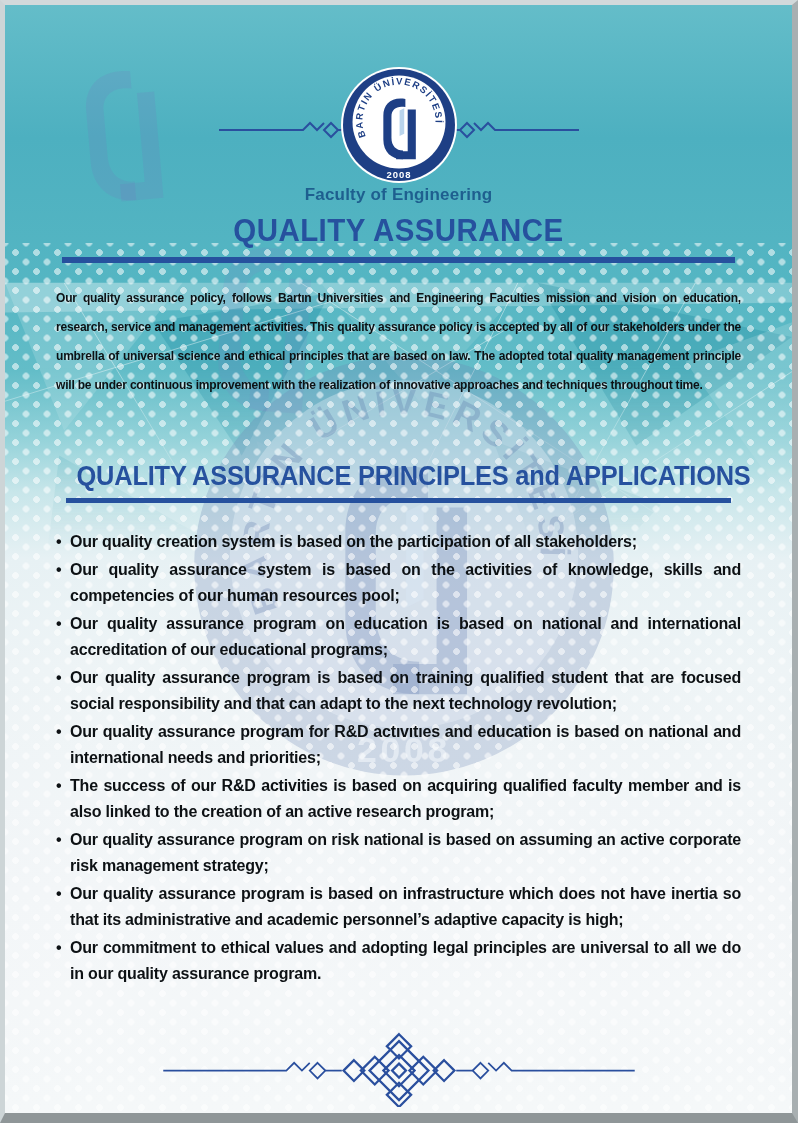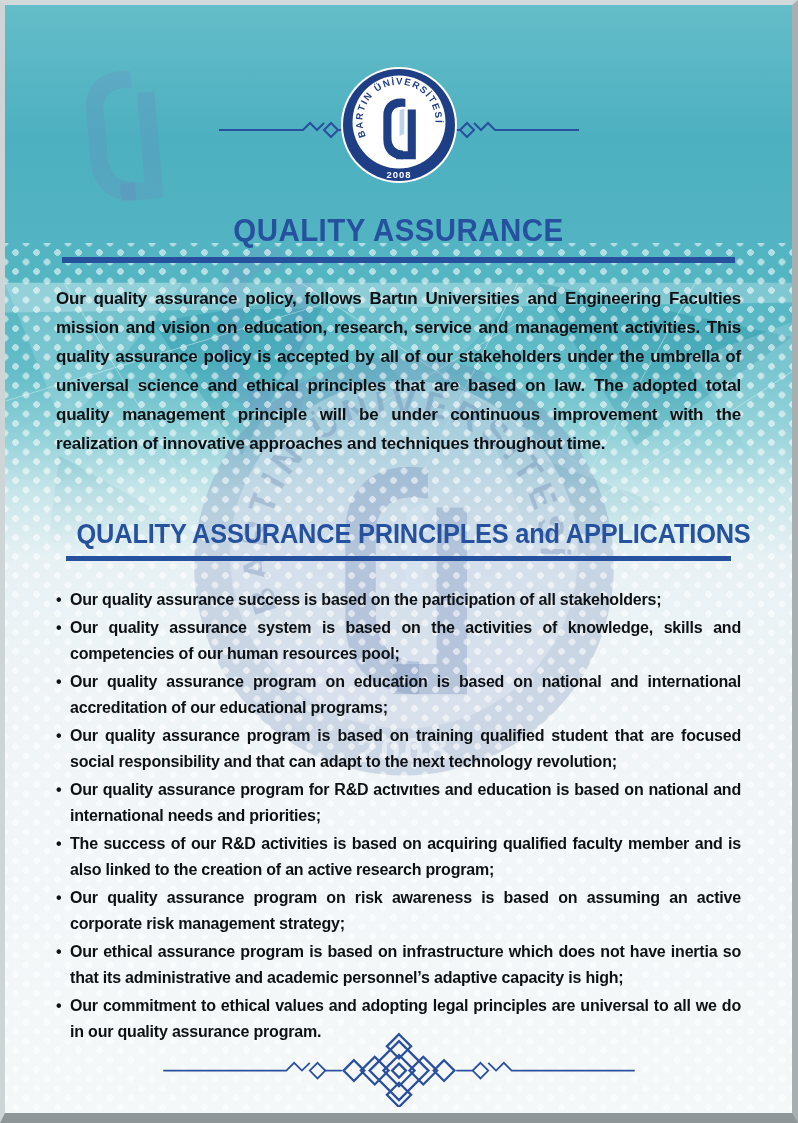--- a/index.html
+++ b/index.html
@@ -41,21 +41,21 @@
     position:absolute;left:0;right:0;bottom:2px;text-align:center;
     font-size:17px;font-weight:700;color:#1e5f8f;letter-spacing:.2px;
   }
   .h1{
     margin:6px 0 0;text-align:center;color:#26519e;
     font-size:31px;font-weight:700;letter-spacing:.5px;
     transform:scaleX(.95);
   }
   .title-bar{height:6px;background:#26519e;margin:8px 6px 0;}
   .intro{
-    margin:21px 0 0;color:#0d1114;font-size:17px;font-weight:700;
+    margin:21px 0 0;color:#0d1114;font-size:12px;font-weight:700;
     line-height:29px;text-align:justify;letter-spacing:-.2px;
   }
   .h2{
     margin:61px 0 0;text-align:center;color:#26519e;
     font-size:27px;font-weight:700;letter-spacing:-.2px;
     transform:scaleX(.94);white-space:nowrap;
   }
   .section-bar{height:5px;background:#26519e;margin:6px 10px 0;}
   .principles{list-style:none;margin:26px 0 0;padding:0;}
   .principles li{
@@ -168,34 +168,35 @@
         <circle class="logo-face" cx="60" cy="57" r="46.5"></circle>
         <g transform="translate(60,63) scale(.58) translate(-51,-54)">
           <path class="mono-main" d="M62 4 C38 0 24 13 24 33 L24 74 C24 96 38 108 58 108 L58 93 C46 93 38 85 38 71 L38 34 C38 21 48 15 62 18 Z"></path>
           <path class="mono-main" d="M66 22 L80 22 L80 108 L46 108 L46 94 L66 94 Z"></path>
           <polygon class="mono-accent" points="52,24 60,20 60,64 52,68"></polygon>
         </g>
         <path id="arc-sm" d="M26.9 71.4 A36.5 36.5 0 1 1 93.1 71.4" fill="none"></path>
         <text class="logo-arc"><textPath href="#arc-sm">BARTIN ÜNİVERSİTESİ</textPath></text>
         <text class="logo-year" x="60" y="112.5" text-anchor="middle">2008</text>
       </svg>
+      <div class="faculty">Faculty of Engineering</div>
     </div>
 
     <h1 class="h1">QUALITY ASSURANCE</h1>
     <div class="title-bar"></div>
 
     <p class="intro">Our quality assurance policy, follows Bartın Universities and Engineering Faculties mission and vision on education, research, service and management activities. This quality assurance policy is accepted by all of our stakeholders under the umbrella of universal science and ethical principles that are based on law. The adopted total quality management principle will be under continuous improvement with the realization of innovative approaches and techniques throughout time.</p>
 
     <h2 class="h2">QUALITY ASSURANCE PRINCIPLES and APPLICATIONS</h2>
     <div class="section-bar"></div>
 
     <ul class="principles">
       <li>
           <span class="dot">•</span>
-          <span class="li-text">Our quality assurance success is based on the participation of all stakeholders;</span>
+          <span class="li-text">Our quality creation system is based on the participation of all stakeholders;</span>
         </li>
       <li>
           <span class="dot">•</span>
           <span class="li-text">Our quality assurance system is based on the activities of knowledge, skills and competencies of our human resources pool;</span>
         </li>
       <li>
           <span class="dot">•</span>
           <span class="li-text">Our quality assurance program on education is based on national and international accreditation of our educational programs;</span>
         </li>
       <li>
@@ -205,25 +206,25 @@
       <li>
           <span class="dot">•</span>
           <span class="li-text">Our quality assurance program for R&amp;D actıvıtıes and education is based on national and international needs and priorities;</span>
         </li>
       <li>
           <span class="dot">•</span>
           <span class="li-text">The success of our R&amp;D activities is based on acquiring qualified faculty member and is also linked to the creation of an active research program;</span>
         </li>
       <li>
           <span class="dot">•</span>
-          <span class="li-text">Our quality assurance program on risk awareness is based on assuming an active corporate risk management strategy;</span>
-        </li>
-      <li>
-          <span class="dot">•</span>
-          <span class="li-text">Our ethical assurance program is based on infrastructure which does not have inertia so that its administrative and academic personnel’s adaptive capacity is high;</span>
+          <span class="li-text">Our quality assurance program on risk national is based on assuming an active corporate risk management strategy;</span>
+        </li>
+      <li>
+          <span class="dot">•</span>
+          <span class="li-text">Our quality assurance program is based on infrastructure which does not have inertia so that its administrative and academic personnel’s adaptive capacity is high;</span>
         </li>
       <li>
           <span class="dot">•</span>
           <span class="li-text">Our commitment to ethical values and adopting legal principles are universal to all we do in our quality assurance program.</span>
         </li>
     </ul>
 
   </div>
 
   <svg class="orn-bottom" width="560" height="78" viewBox="0 0 560 90" aria-hidden="true">

